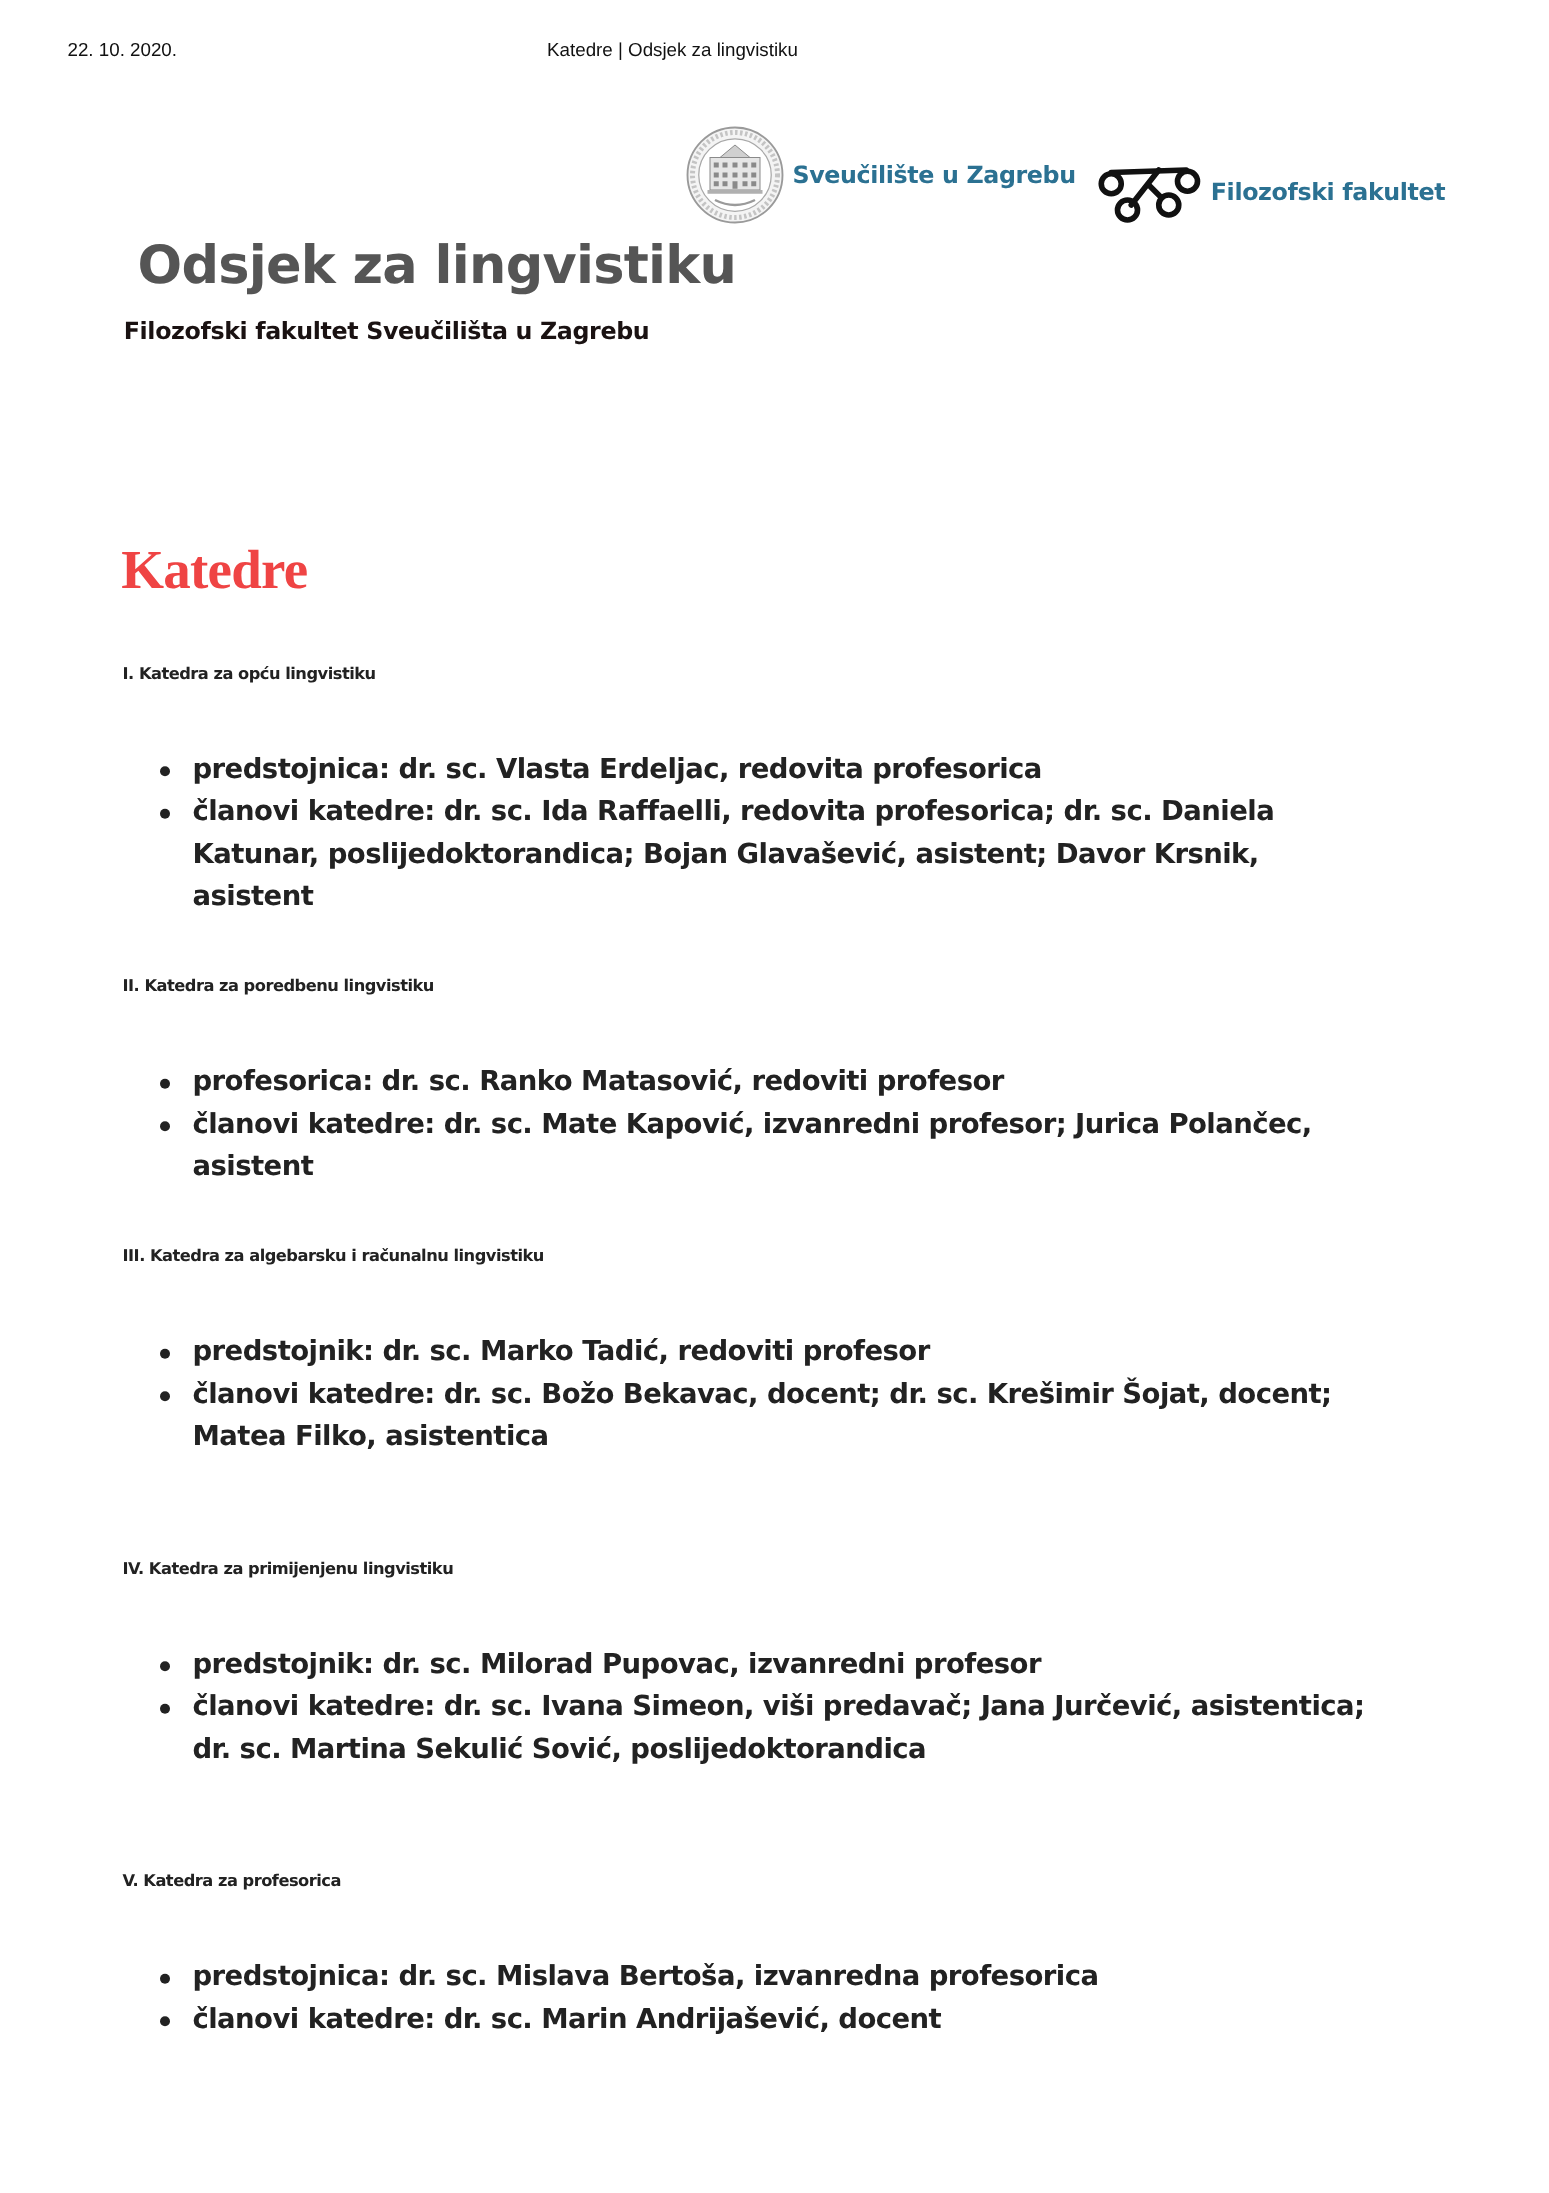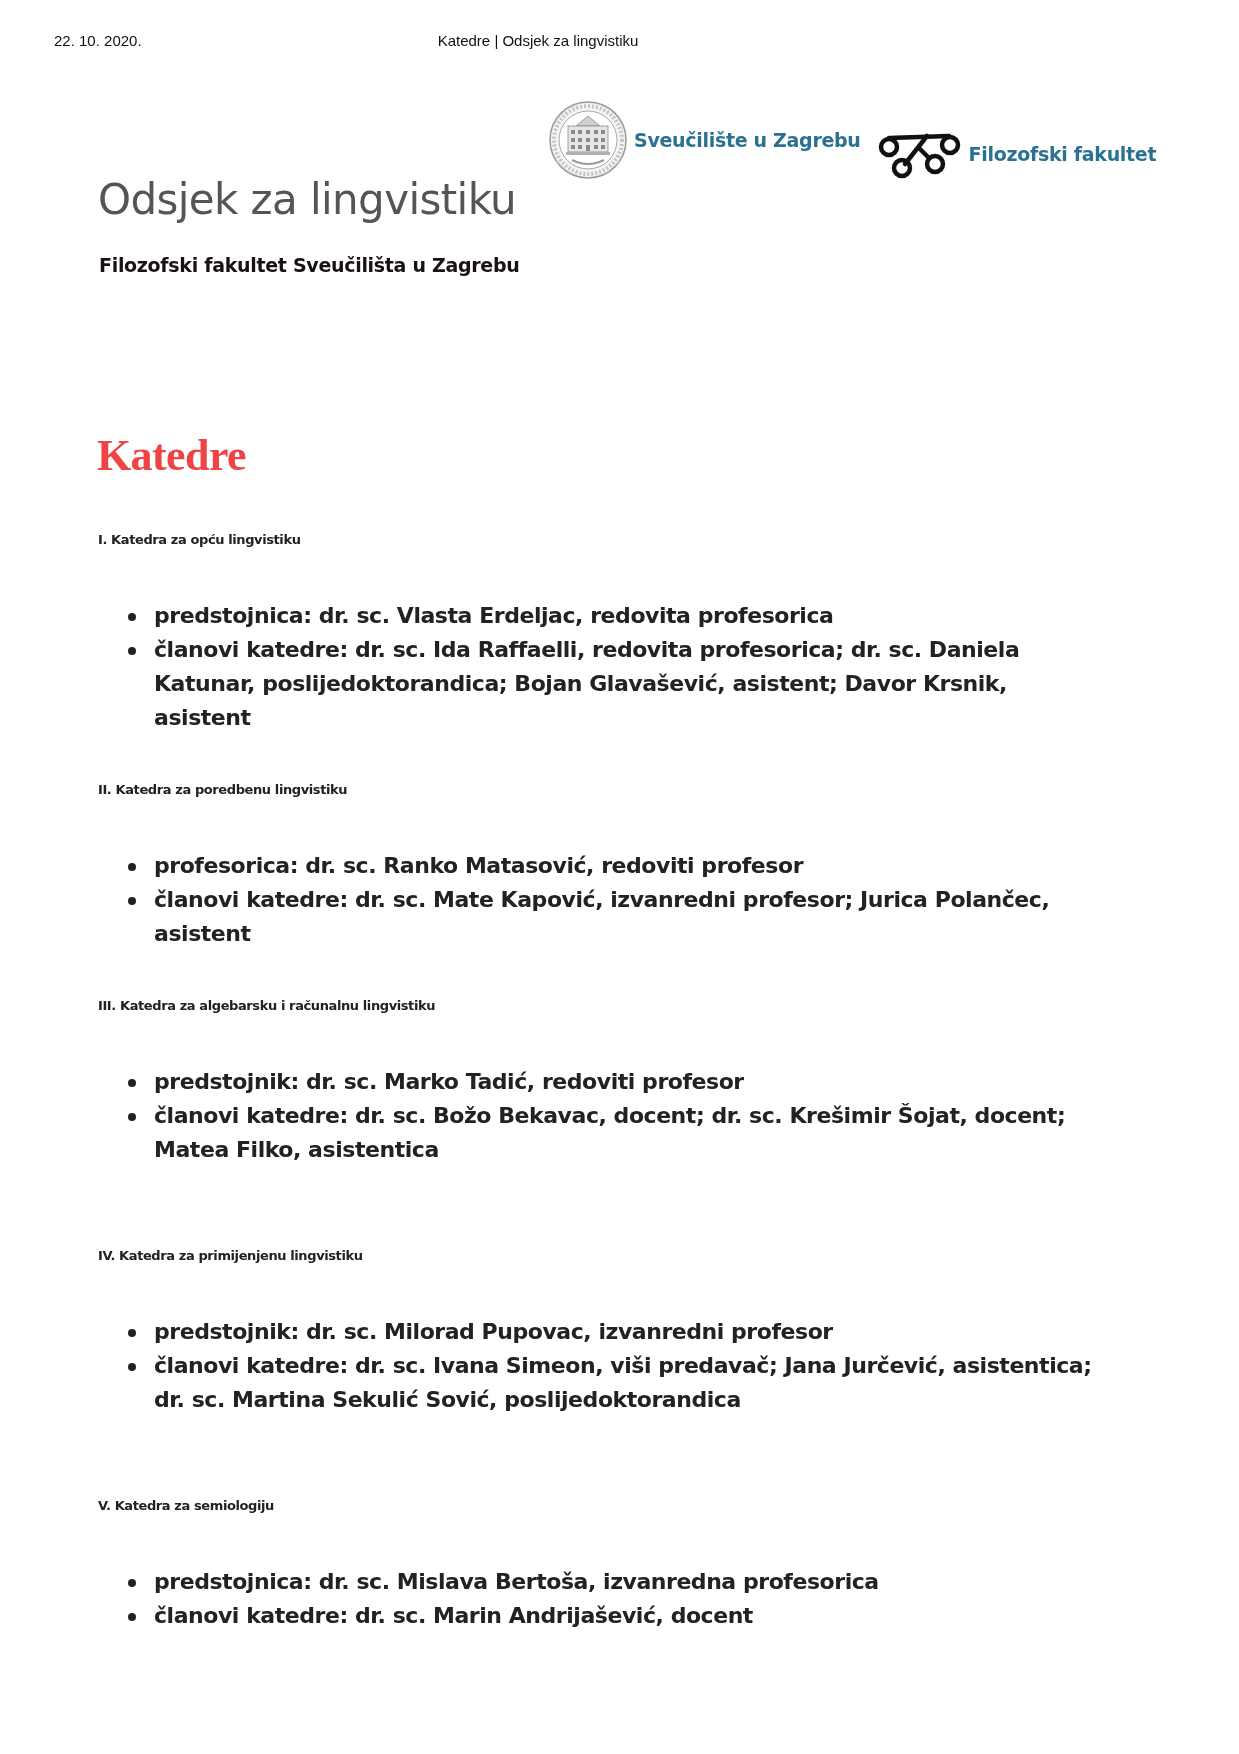--- a/index.html
+++ b/index.html
@@ -57,23 +57,23 @@
       width: 84px;
       height: 52px;
       margin-left: 16px;
       margin-right: 8px;
     }
 
     .site-title {
       position: absolute;
       top: 175px;
       left: 98px;
-      margin: 0;
-      font-family: "DejaVu Sans", sans-serif;
-      font-weight: normal;
+      margin: 12px;
+      font-family: "DejaVu Sans", sans-serif;
+      font-weight: bold;
       font-size: 42px;
       color: #555555;
       letter-spacing: -0.6px;
       text-align: right;
     }
     .site-subtitle {
       position: absolute;
       top: 254px;
       left: 99px;
       margin: 0;
@@ -224,21 +224,21 @@
 
 <section class="dept" id="d4">
   <h3 class="dept-heading">IV. Katedra za primijenjenu lingvistiku</h3>
   <ul>
     <li><span class="bullet"></span><span>predstojnik: dr. sc. Milorad Pupovac, izvanredni profesor</span></li>
     <li><span class="bullet"></span><span>članovi katedre: dr. sc. Ivana Simeon, viši predavač; Jana Jurčević, asistentica; dr. sc. Martina Sekulić Sović, poslijedoktorandica</span></li>
   </ul>
 </section>
 
 <section class="dept" id="d5">
-  <h3 class="dept-heading">V. Katedra za semiologiju</h3>
+  <h3 class="dept-heading">V. Katedra za profesorica</h3>
   <ul>
     <li><span class="bullet"></span><span>predstojnica: dr. sc. Mislava Bertoša, izvanredna profesorica</span></li>
     <li><span class="bullet"></span><span>članovi katedre: dr. sc. Marin Andrijašević, docent</span></li>
   </ul>
 </section>
 
 <div class="print-footer">
   <span class="pf-left">www.ffzg.unizg.hr/oling/?page_id=37</span>
   <span class="pf-right">1/2</span>
 </div>

